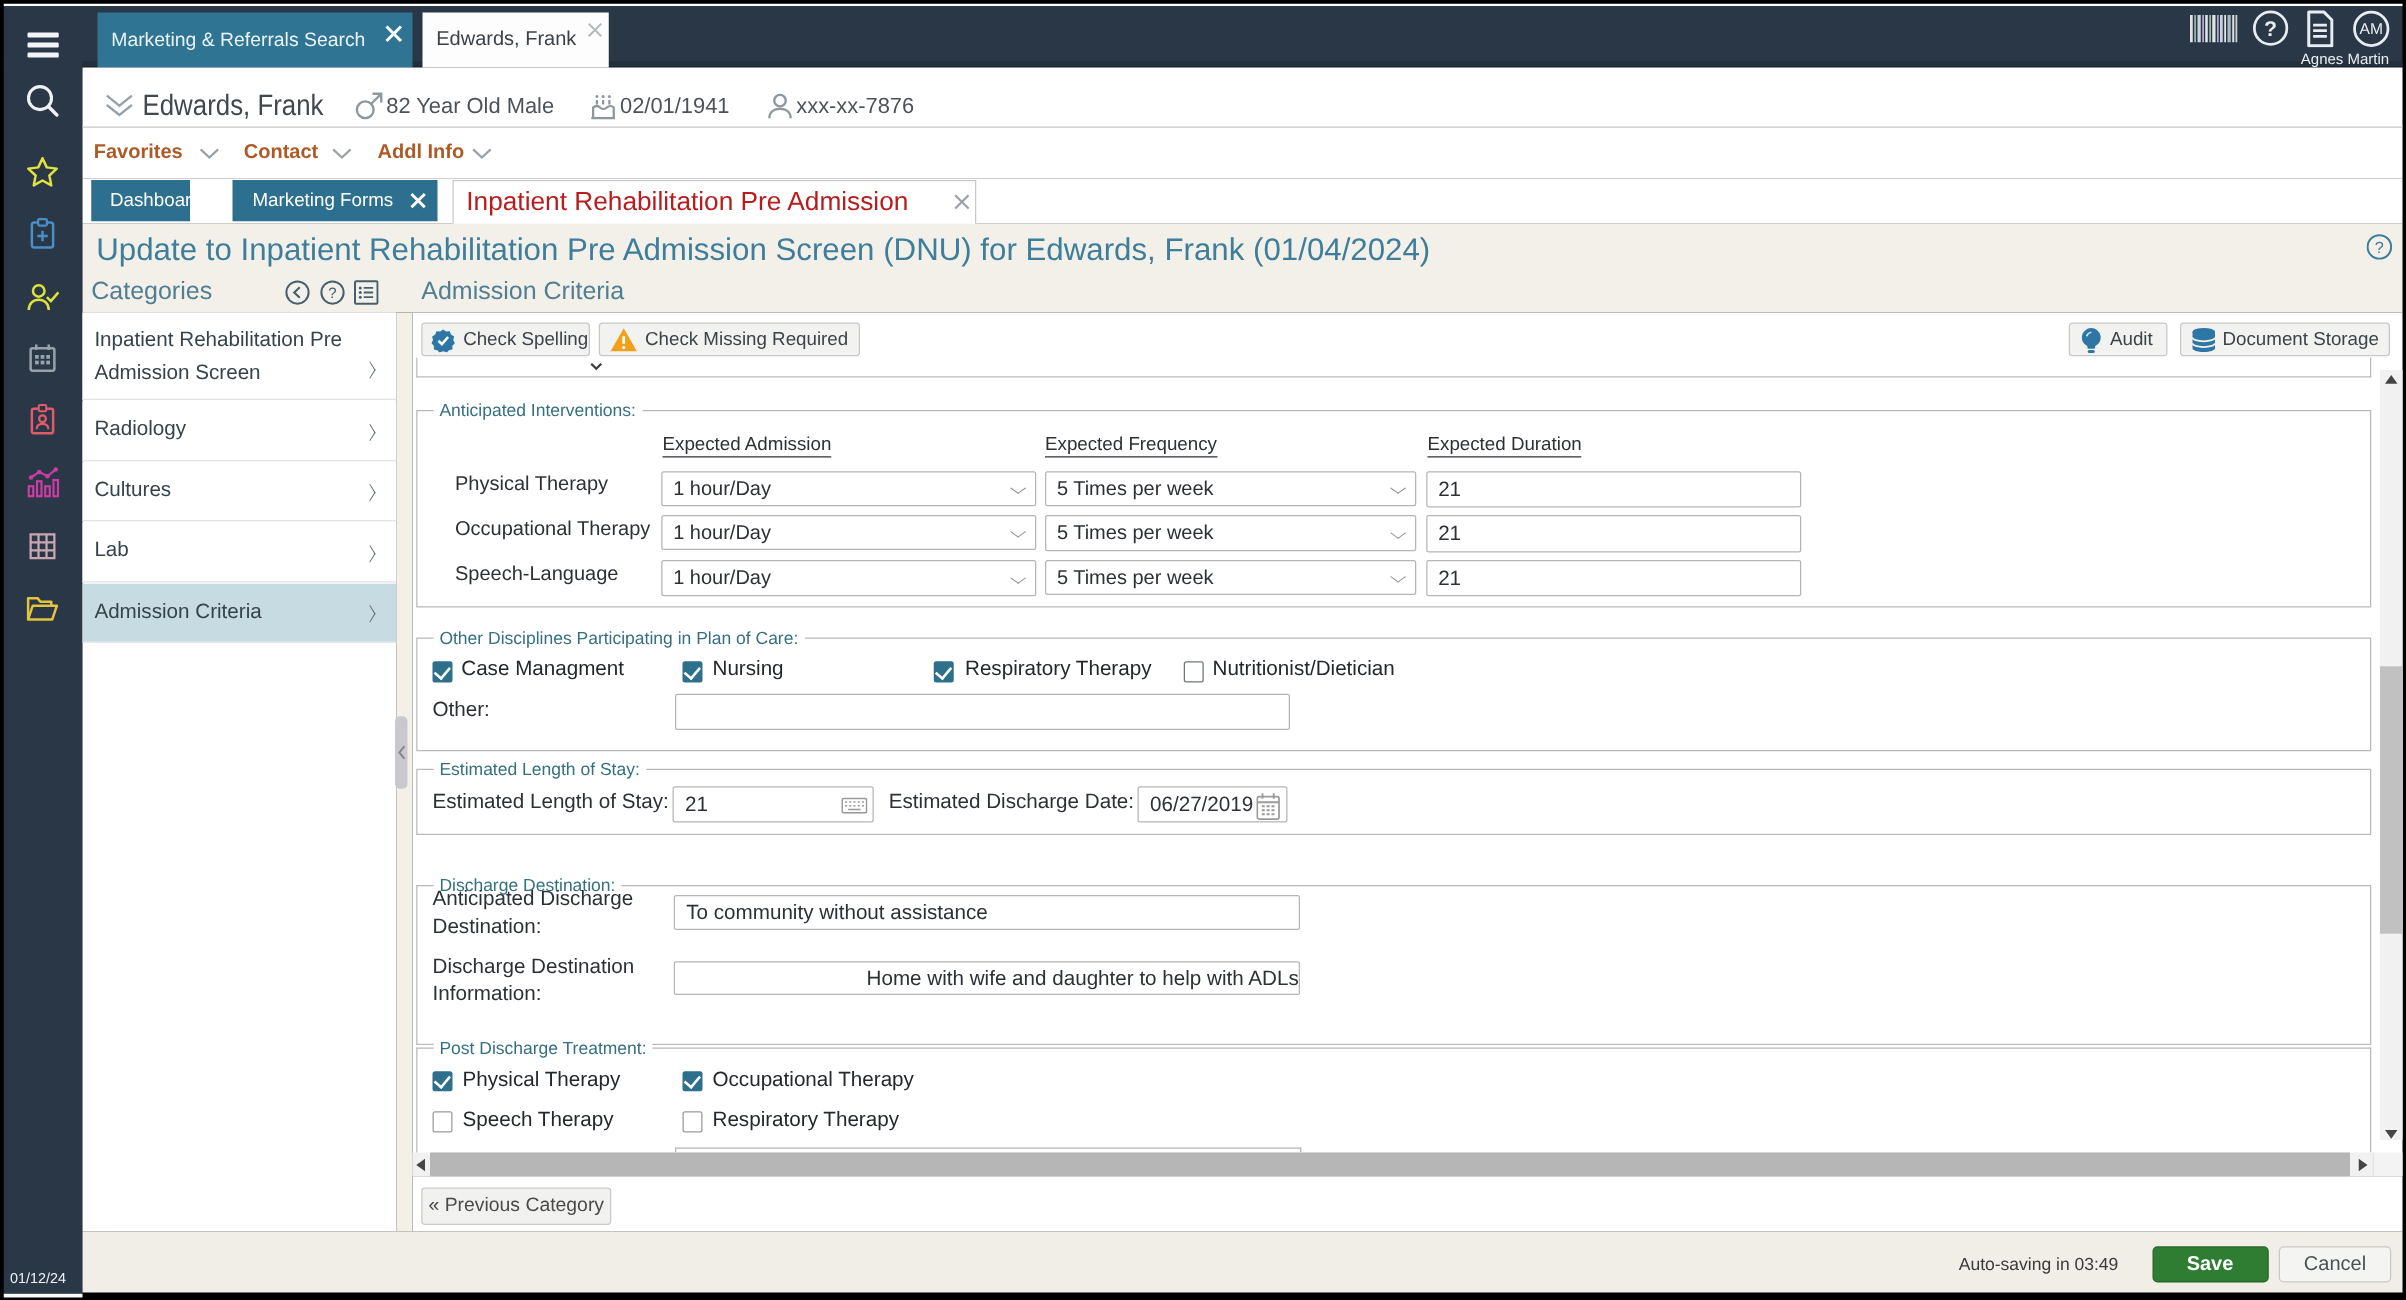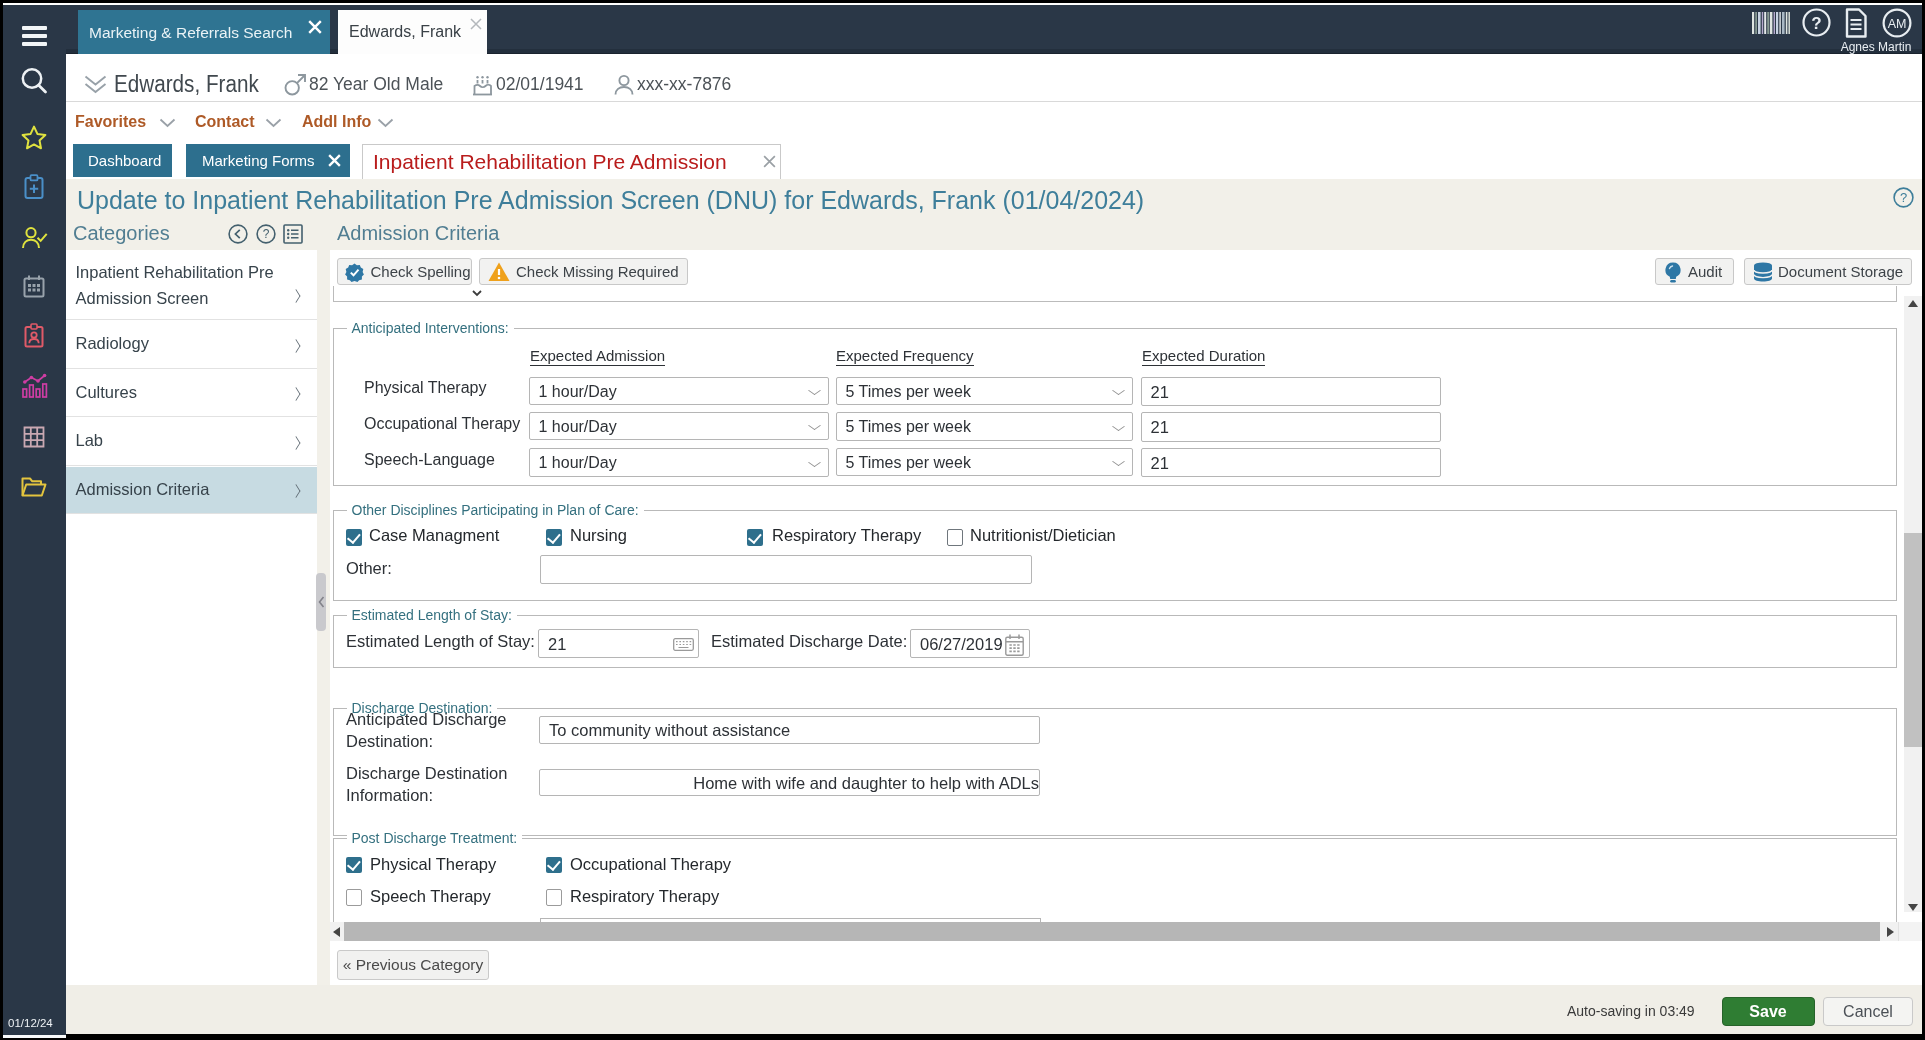--- a/index.html
+++ b/index.html
@@ -211,21 +211,21 @@
 <div class="abs fav" style="left:195px;">Contact</div>
 <svg class="abs" style="left:265px; top:118px;" width="17" height="10" viewBox="0 0 17 10">
     <path d="M1.5 1.5 L8.5 8 L15.5 1.5" fill="none" stroke="#9aa1a8" stroke-width="1.8"></path>
   </svg>
 <div class="abs fav" style="left:302px;">Addl Info</div>
 <svg class="abs" style="left:377px; top:118px;" width="17" height="10" viewBox="0 0 17 10">
     <path d="M1.5 1.5 L8.5 8 L15.5 1.5" fill="none" stroke="#9aa1a8" stroke-width="1.8"></path>
   </svg>
 
 <div id="tabrow" class="abs"></div>
-<div class="t2" style="left:73px; width:99px;"><span style="margin-left:15px;">Dashboard</span></div>
+<div class="t2" style="left:73px; width:79px;"><span style="margin-left:15px;">Dashboard</span></div>
 <div class="t2" style="left:186px; width:164px;"><span style="margin-left:16px;">Marketing Forms</span>
   <svg style="position:absolute; right:8px; top:9px;" width="15" height="15" viewBox="0 0 14 14">
       <path d="M2 2 L12 12 M12 2 L2 12" stroke="#fff" stroke-width="2.2"></path>
     </svg>
 </div>
 <div id="t2c" style="left:362px; width:419px;"><span style="margin-left:10px;">Inpatient Rehabilitation Pre Admission Screen (DNU)</span>
   <svg style="position:absolute; right:3px; top:9px;" width="15" height="15" viewBox="0 0 14 14">
       <path d="M2 2 L12 12 M12 2 L2 12" stroke="#9aa0a5" stroke-width="1.6"></path>
     </svg>
 </div>

